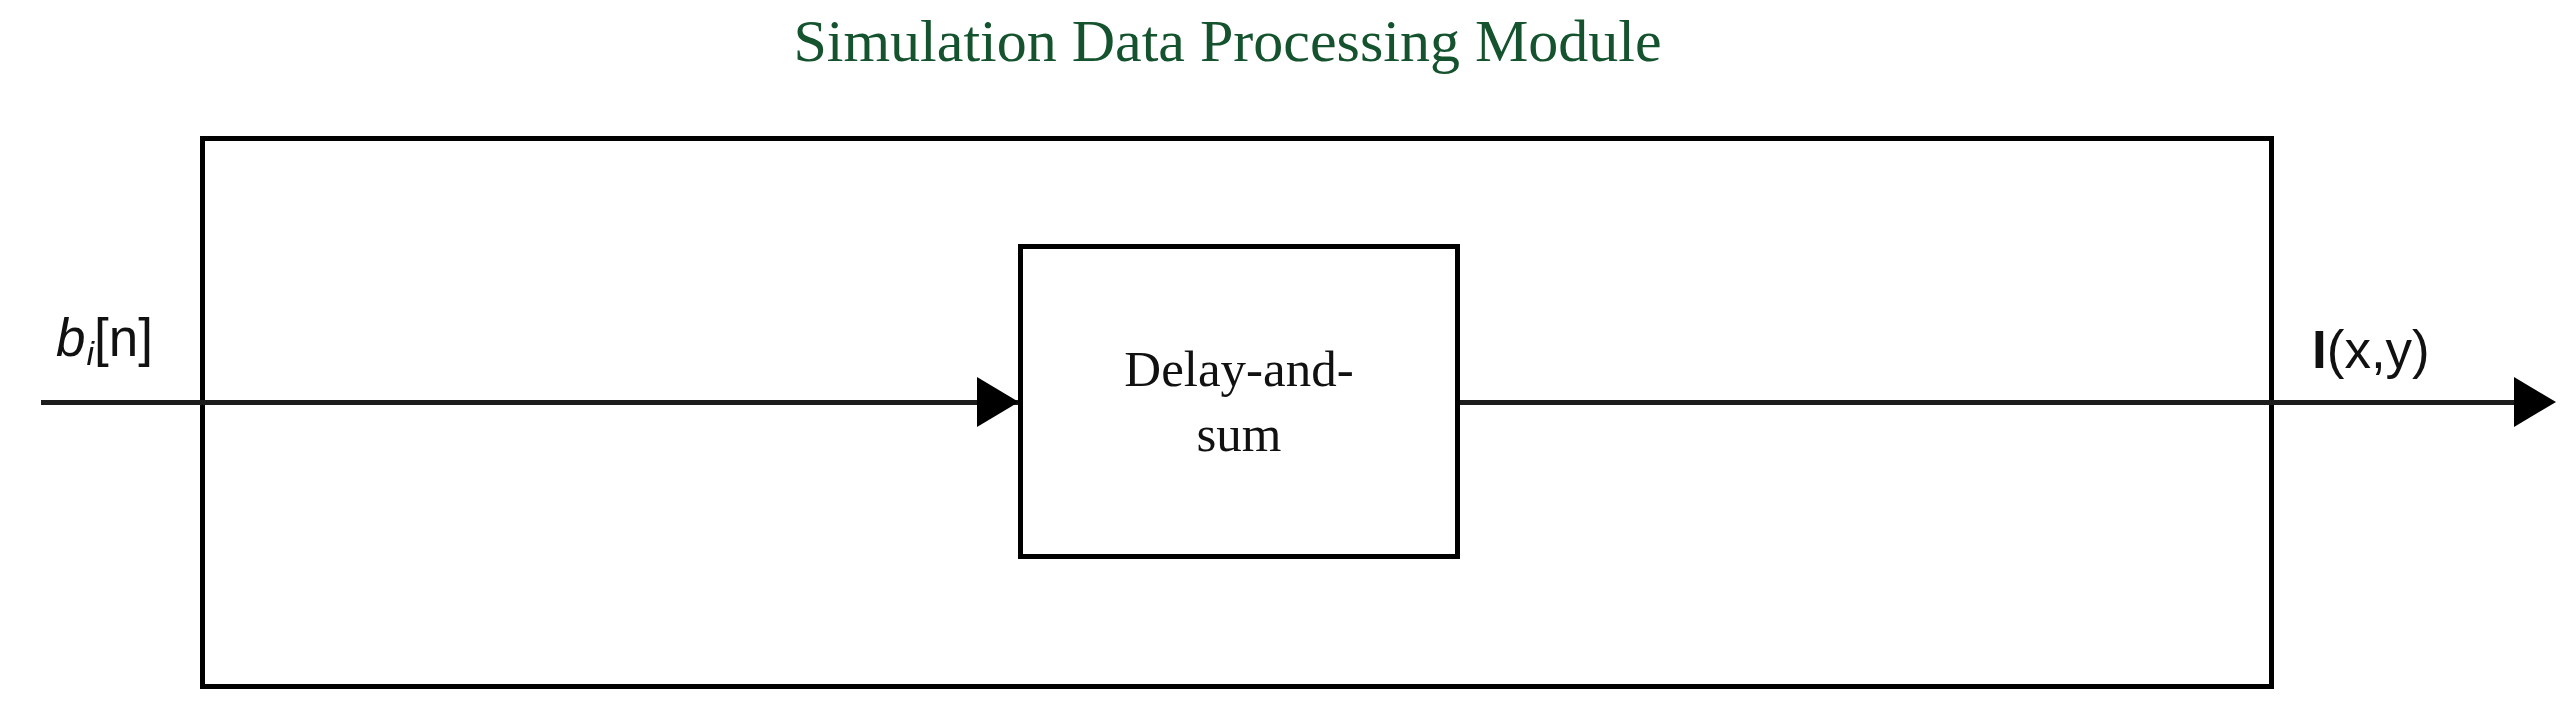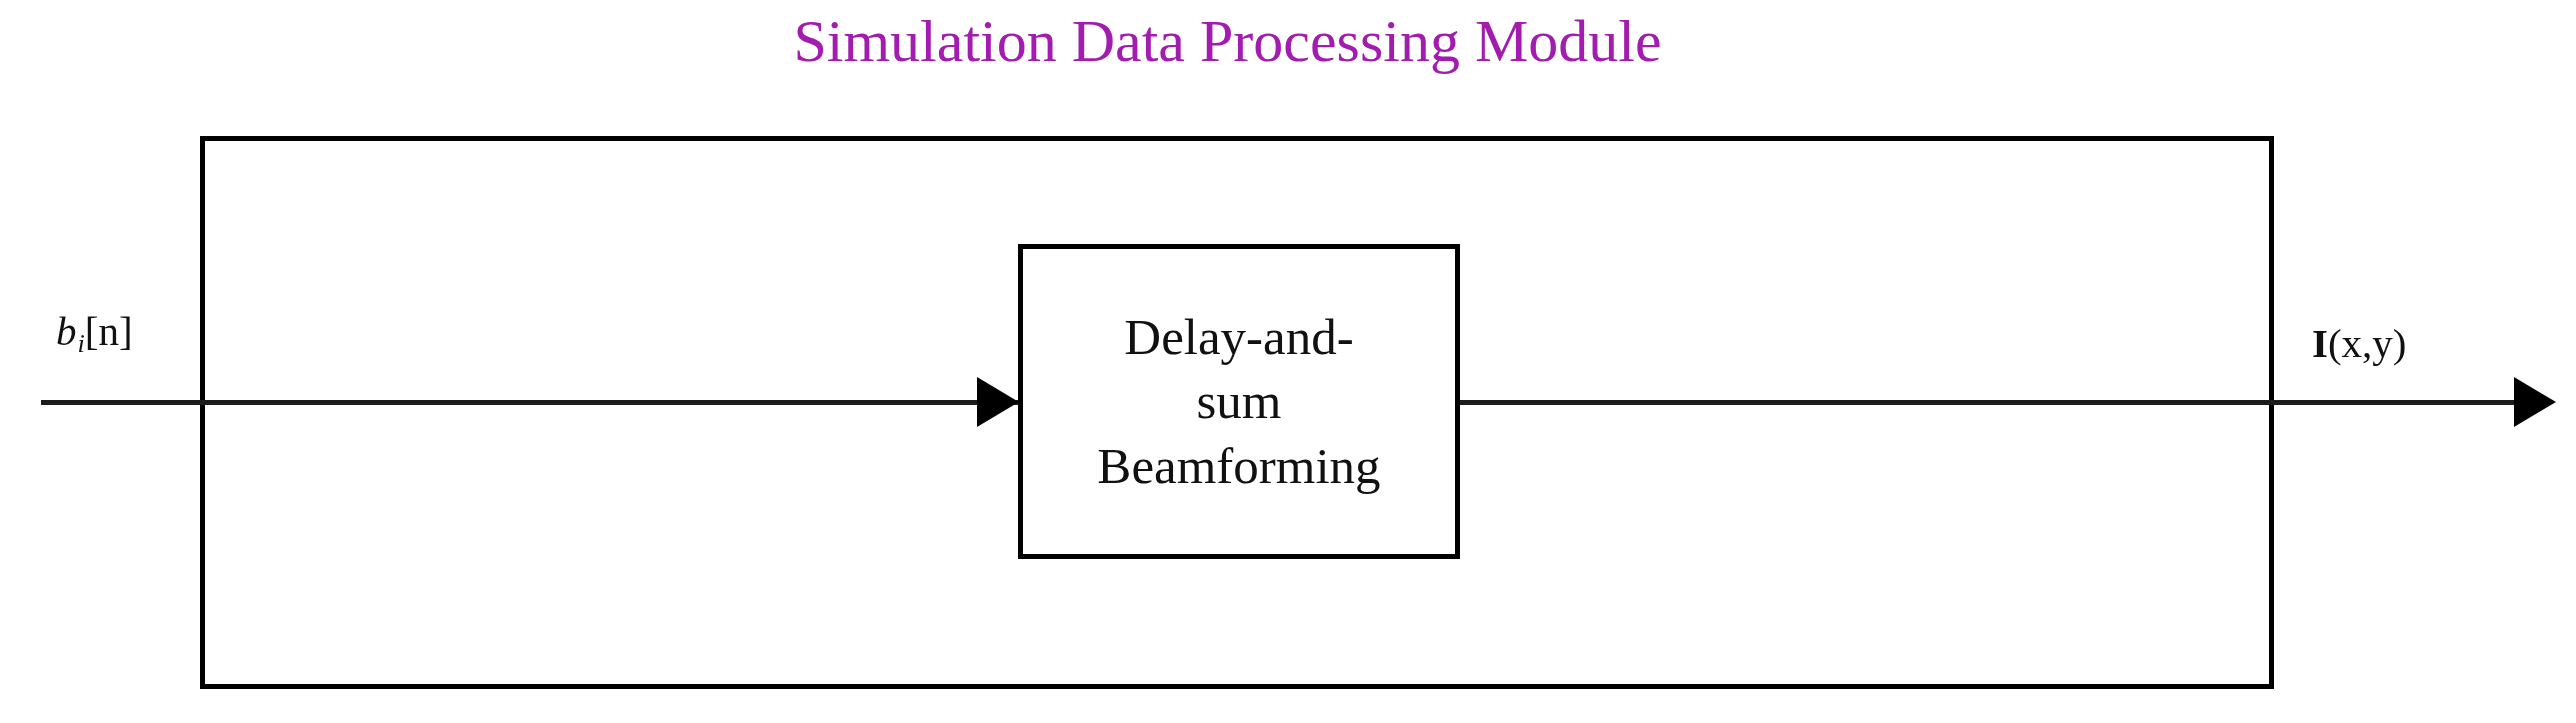--- a/index.html
+++ b/index.html
@@ -26,21 +26,21 @@
     position: absolute;
     left: 0;
     top: 7.7px;
     width: 2455px;           
     text-align: center;
     font-family: "Liberation Serif", "DejaVu Serif", serif;
     font-size: 60px;
     font-weight: 400;
     line-height: 1.12;
     letter-spacing: 0px;
-    color: #a21caf;
+    color: #14532d;
     white-space: nowrap;
   }
 
   
   .outer-box {
     position: absolute;
     left: 200px;
     top: 136px;
     width: 2074px;
     height: 553px;
@@ -97,22 +97,22 @@
     font-size: 51px;
     line-height: 1.26;
     text-align: center;
     color: #111111;
     white-space: nowrap;
   }
 
   
   .signal-label {
     position: absolute;
-    font-family: Liberation Serif, serif;
-    font-size: 41px;
+    font-family: Liberation Sans, sans-serif;
+    font-size: 53px;
     line-height: 1;
     color: #111111;
     white-space: nowrap;
   }
   .label-input {
     left: 56px;
     top: 311px;
   }
   .label-output {
     left: 2312px;
@@ -146,21 +146,20 @@
 
   <div class="signal-line"></div>
 
   <div class="arrow-head arrow-into-block"></div>
 
   <div class="arrow-head arrow-output"></div>
 
   <div class="inner-box">
     <div class="inner-box-text">Delay-and-</div>
     <div class="inner-box-text">sum</div>
-    <div class="inner-box-text">Beamforming</div>
   </div>
 
   <div class="signal-label label-input">
     <span class="math-italic">b</span><span class="math-sub">i</span><span class="math-upright">[n]</span>
   </div>
 
   <div class="signal-label label-output">
     <span class="math-bold">I</span><span class="math-upright">(x,y)</span>
   </div>
 

